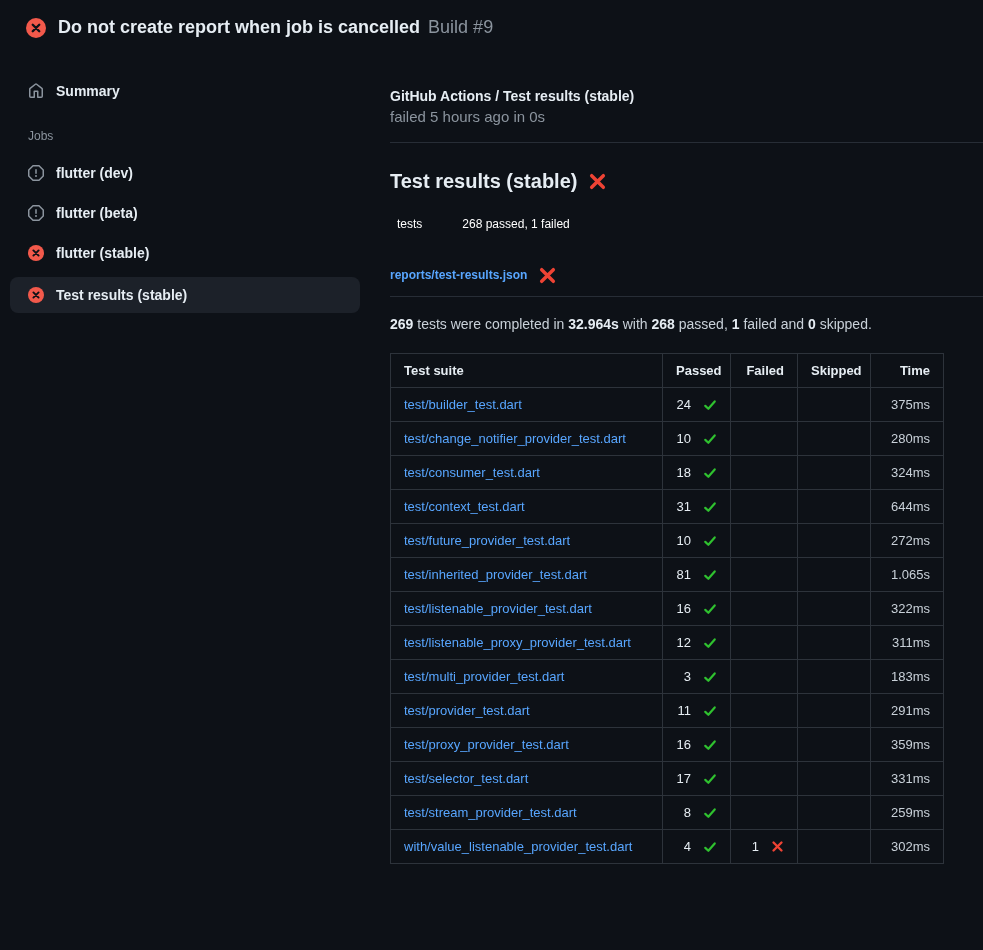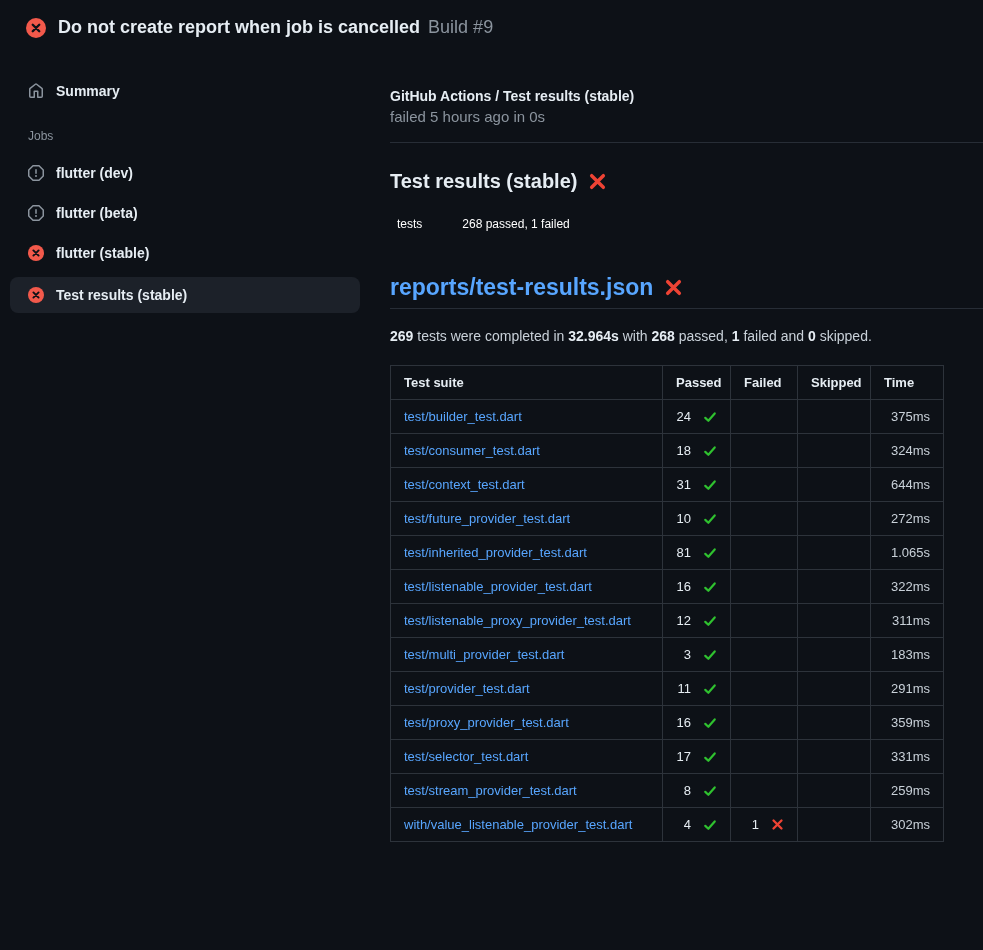--- a/index.html
+++ b/index.html
@@ -45,35 +45,35 @@
     margin-top: 26px; display: flex; align-items: center; gap: 11px;
     font-size: 20px; font-weight: 700; line-height: 24px;
   }
   .badge {
     margin-top: 20px; display: inline-flex; font-size: 12px; line-height: 14px;
     border-radius: 3px; overflow: hidden; color: #ffffff;
   }
   .badge .badge-label { padding: 4px 6px 4px 7px; }
   .badge .badge-value { padding: 4px 8px 4px 6px; margin-left: 28px; }
   .report-title {
-    margin-top: 40px; display: flex; align-items: center; gap: 11px;
-    font-size: 23px; font-weight: 700; line-height: 24px;
+    margin-top: 28px; display: flex; align-items: center; gap: 11px;
+    font-size: 12px; font-weight: 700; line-height: 24px;
     padding-bottom: 9px; border-bottom: 1px solid #272d36;
   }
   .report-title a { color: #58a6ff; text-decoration: none; }
   .report-summary { margin-top: 19px; font-size: 14px; color: #c9d1d9; line-height: 17px; }
   .report-summary strong { color: #e6edf3; font-weight: 700; }
 
   
   table.results {
     margin-top: 20px; border-collapse: collapse;
     font-size: 13px; table-layout: fixed; width: 553px;
   }
   .results th, .results td { border: 1px solid #2d333b; padding: 8px 13px; height: 34px; }
-  .results th { font-weight: 700; color: #e6edf3; text-align: left; }
+  .results th { font-weight: 700; color: #e6edf3; text-align: right; }
   .results th:first-child { text-align: left; }
   .results td { text-align: right; color: #c9d1d9; }
   .results td:first-child { text-align: left; }
   .results col.c-suite { width: 272px; }
   .results col.c-passed { width: 68px; }
   .results col.c-failed { width: 67px; }
   .results col.c-skipped { width: 73px; }
   .results col.c-time { width: 73px; }
   .results a.suite-link { color: #58a6ff; text-decoration: none; }
   .count-cell { display: inline-flex; align-items: center; gap: 12px; justify-content: flex-end; }
@@ -201,20 +201,34 @@
                   <svg width="14" height="14" viewBox="0 0 16 16">
                     <path d="M2.6 9 L6.1 12.3 L13.4 3.9" fill="none" stroke="#2fc12f" stroke-width="2.5" stroke-linecap="round" stroke-linejoin="round"></path>
                   </svg>
                 </span>
               </span></td>
             <td></td>
             <td></td>
             <td>375ms</td>
           </tr>
           <tr>
+            <td><a class="suite-link" href="#">test/change_notifier_provider_test.dart</a></td>
+            <td><span class="count-cell">
+                <span class="num">10</span>
+                <span class="icon">
+                  <svg width="14" height="14" viewBox="0 0 16 16">
+                    <path d="M2.6 9 L6.1 12.3 L13.4 3.9" fill="none" stroke="#2fc12f" stroke-width="2.5" stroke-linecap="round" stroke-linejoin="round"></path>
+                  </svg>
+                </span>
+              </span></td>
+            <td></td>
+            <td></td>
+            <td>280ms</td>
+          </tr>
+          <tr>
             <td><a class="suite-link" href="#">test/consumer_test.dart</a></td>
             <td><span class="count-cell">
                 <span class="num">18</span>
                 <span class="icon">
                   <svg width="14" height="14" viewBox="0 0 16 16">
                     <path d="M2.6 9 L6.1 12.3 L13.4 3.9" fill="none" stroke="#2fc12f" stroke-width="2.5" stroke-linecap="round" stroke-linejoin="round"></path>
                   </svg>
                 </span>
               </span></td>
             <td></td>

